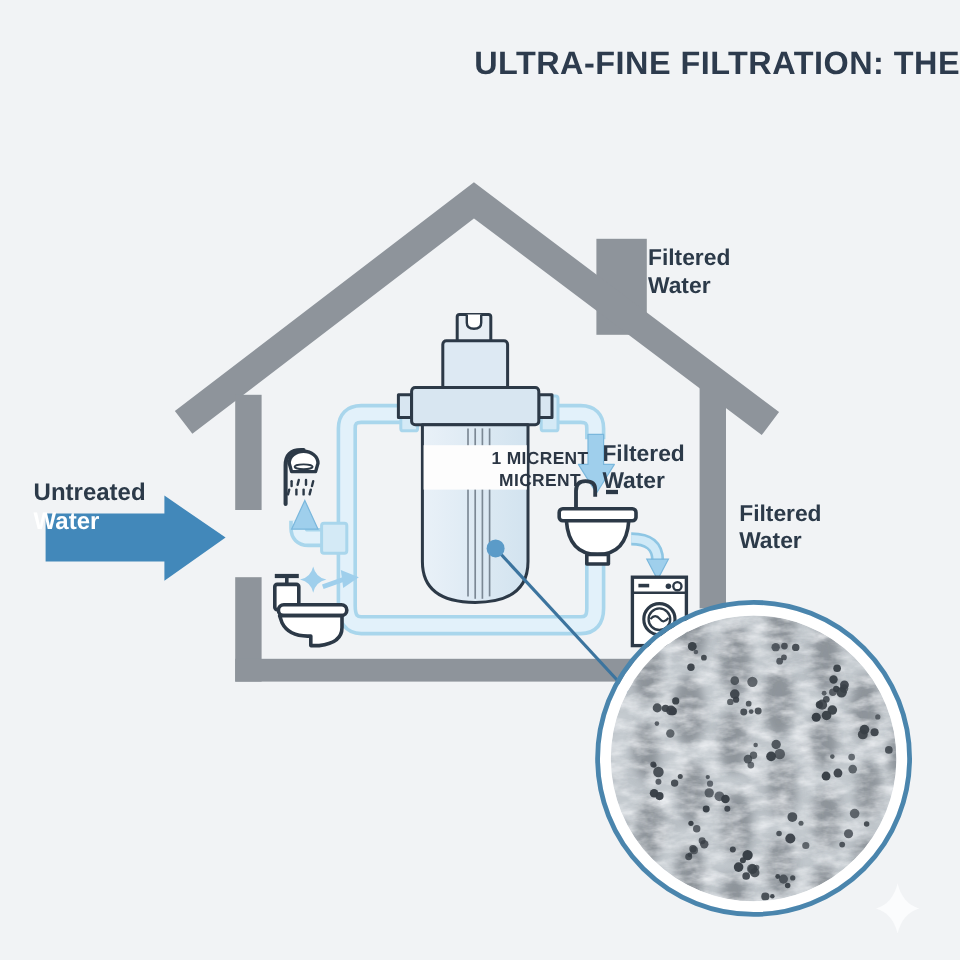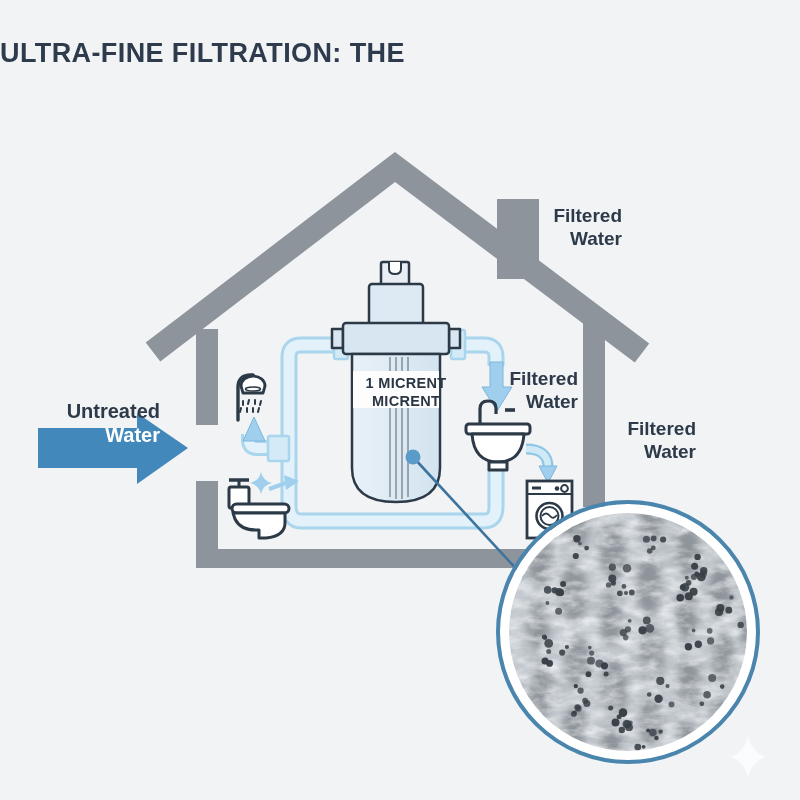--- a/index.html
+++ b/index.html
@@ -3,35 +3,35 @@
 <meta charset="utf-8">
 <style>
   html,body{margin:0;padding:0;background:#dfe2e5;}
   .stage{
     position:relative;width:800px;height:800px;overflow:hidden;
     background:#f1f3f5;
     font-family:"Liberation Sans", sans-serif;
   }
   .title{
     position:absolute;left:0;top:36px;width:100%;
-    text-align:left;font-weight:bold;font-size:27px;line-height:34px;
+    text-align:right;font-weight:bold;font-size:27px;line-height:34px;
     color:#2d3b4d;letter-spacing:.4px;
   }
   .lbl{
     position:absolute;font-weight:bold;font-size:19px;line-height:23px;
-    color:#2c3a49;text-align:right;
+    color:#2c3a49;text-align:left;
   }
   .lbl-untreated{left:28px;top:399px;width:132px;font-size:20px;line-height:24px;}
   .lbl-untreated .w2{color:#ffffff;}
   .lbl-filter-roof{left:540px;top:204px;width:82px;}
   .lbl-filter-sink{left:502px;top:367px;width:76px;}
   .lbl-filter-out{left:616px;top:417px;width:80px;}
   .lbl-cartridge{
     position:absolute;left:352px;top:374px;width:108px;text-align:center;
-    font-weight:bold;font-size:14.5px;line-height:18px;color:#2b3644;letter-spacing:.3px;
+    font-weight:bold;font-size:14.5px;line-height:18px;color:#2b3644;letter-spacing:.3px;padding-left:44px;
   }
   svg{position:absolute;left:0;top:0;}
 </style>
 </head>
 <body>
 
 <div class="stage">
 
   <svg width="800" height="800" viewBox="0 0 800 800">
     <defs>

